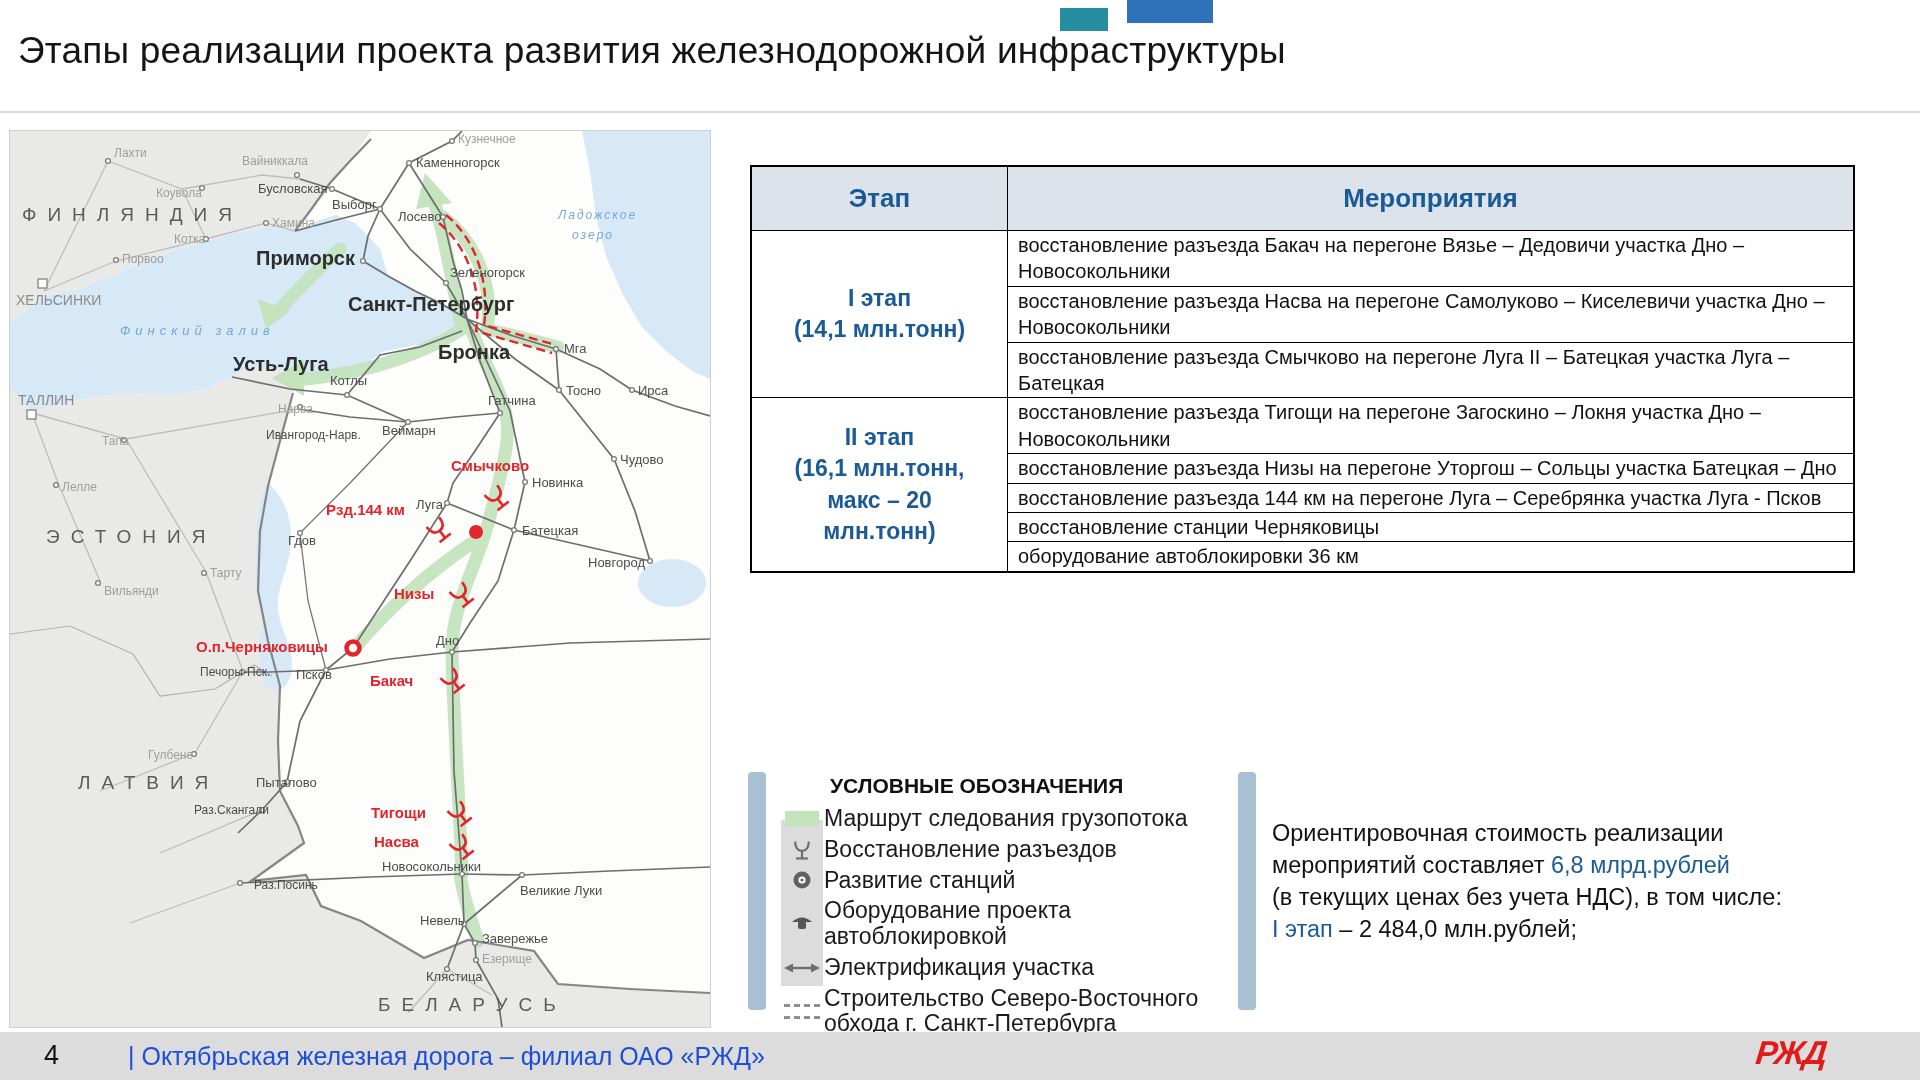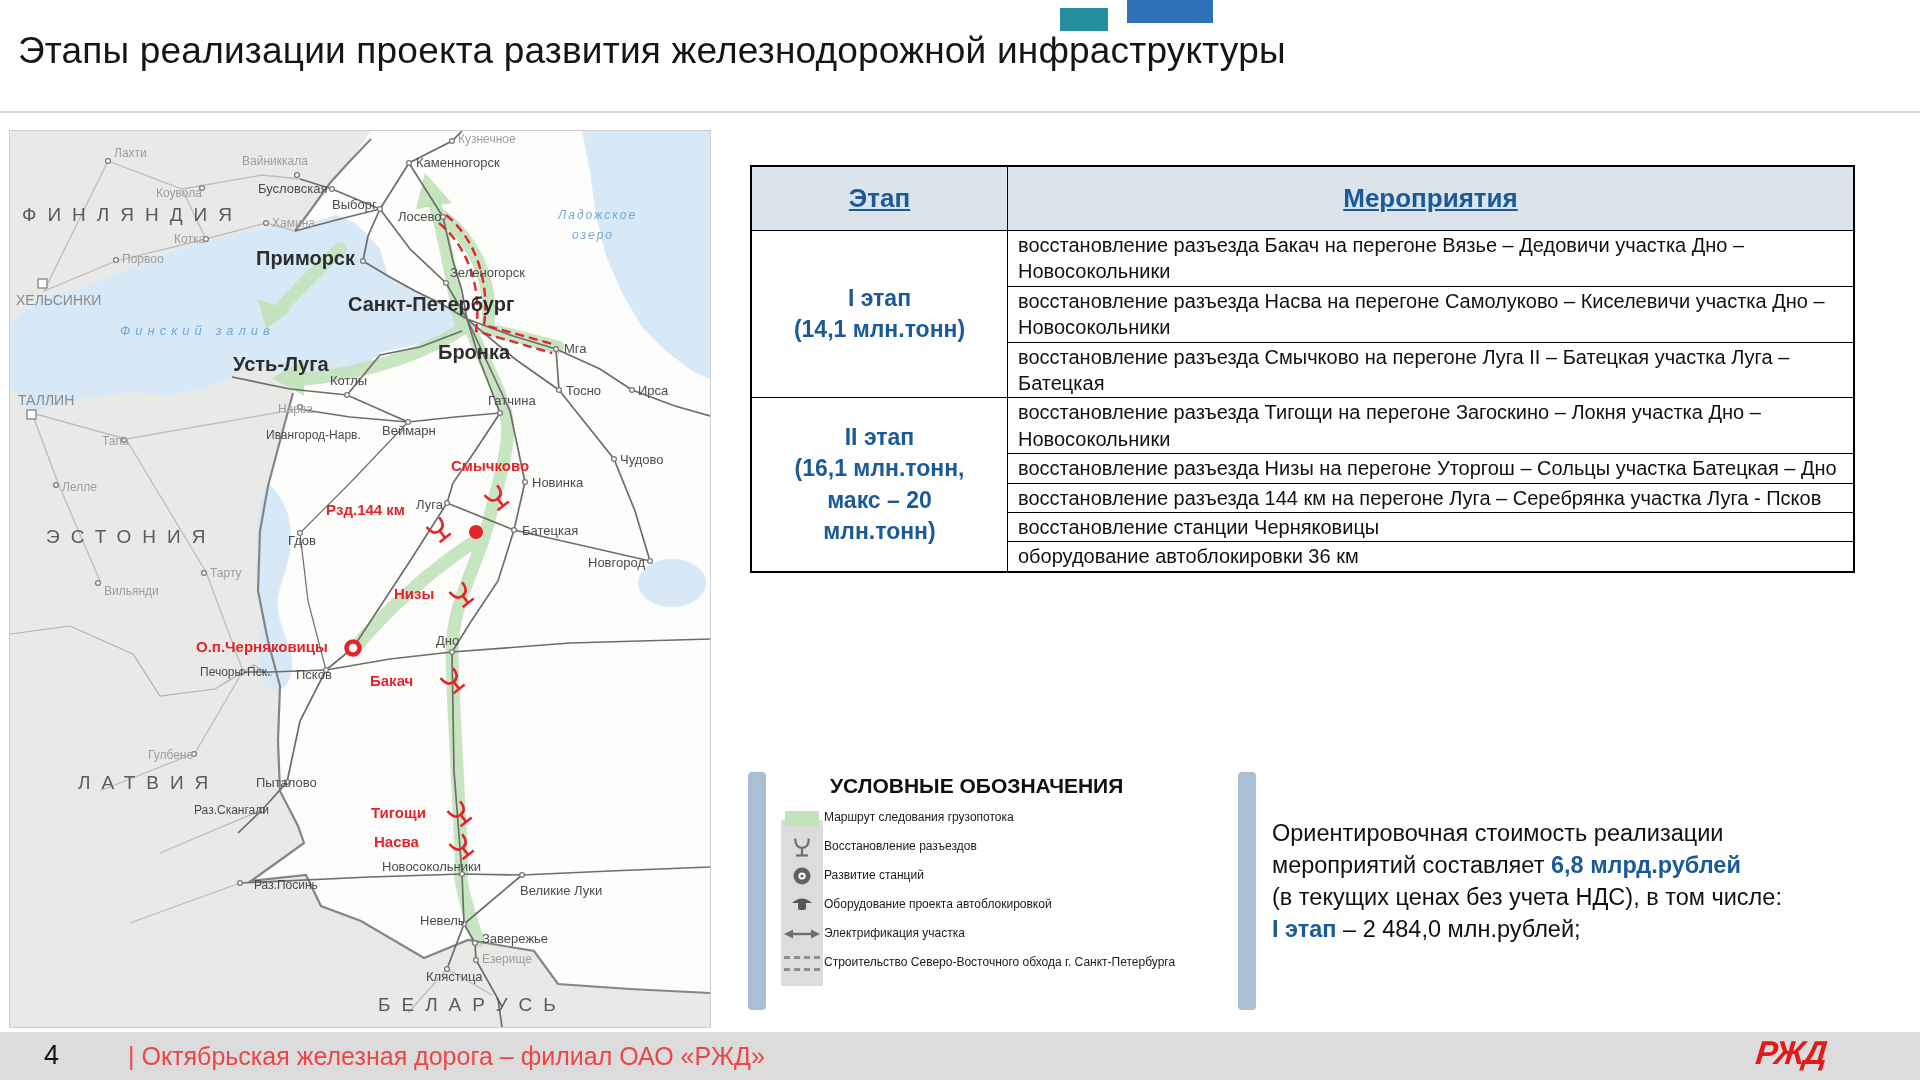--- a/index.html
+++ b/index.html
@@ -25,47 +25,47 @@
   .m-faint{font-size:12px;fill:#9e9e9e;}
   .m-water{font-size:13px;font-style:italic;fill:#74a8d8;letter-spacing:5px;}
   .m-water2{font-size:12px;font-style:italic;fill:#74a8d8;letter-spacing:2px;}
   .m-red{font-size:15px;font-weight:bold;fill:var(--red);}
 
   
   #stage-table-wrap{left:750px;top:165px;width:1105px;}
   table{border-collapse:collapse;width:1105px;table-layout:fixed;}
   th,td{border:1px solid #000;}
   table{border:2px solid #000;}
-  th{background:var(--thead-bg);color:var(--blue);font-size:26px;font-weight:bold;height:61px;text-decoration:underline;}
+  th{background:var(--thead-bg);color:var(--blue);font-size:26px;font-weight:bold;height:61px;}
   th.col-stage{width:253px;}
   td.stage-cell{text-align:center;vertical-align:middle;color:var(--blue);
                 font-size:23px;font-weight:bold;line-height:1.35;}
   td.measure-cell{font-size:20px;line-height:1.32;padding:1px 10px;vertical-align:middle;color:#111;}
 
   
   .accent-bar{width:18px;height:238px;background:var(--bar);border-radius:4px;}
   #legend-bar{left:748px;top:772px;}
   #cost-bar{left:1238px;top:772px;}
   #legend-icons-strip{left:781px;top:820px;width:42px;height:166px;background:#dcdcdc;}
   #legend-block{left:780px;top:774px;width:440px;}
   #legend-title{margin:0 0 8px 50px;font-size:21px;font-weight:bold;color:#111;}
   .legend-item{display:flex;align-items:center;margin-bottom:5px;min-height:24px;}
   .legend-item .ic{width:44px;display:flex;justify-content:center;align-items:center;flex:none;}
-  .legend-item .lab{font-size:12px;color:#1a1a1a;line-height:1.12;}
+  .legend-item .lab{font-size:23px;color:#1a1a1a;line-height:1.12;}
   .sw-route{width:34px;height:15px;background:var(--green);}
   .sw-dash{width:36px;height:9px;border-top:3px dashed #8f8f8f;border-bottom:3px dashed #8f8f8f;}
 
   
   #cost-block{left:1272px;top:802px;width:600px;font-size:23.5px;line-height:32px;color:#111;margin-top:15px;}
-  #cost-block b{color:var(--blue);font-weight:bold;}
+  #cost-block b{color:var(--blue);font-weight:normal;}
 
   
   #footer{left:0;top:1032px;width:1920px;height:48px;background:var(--footer-bg);}
   #page-number{left:44px;top:1040px;font-size:27px;color:#111;}
-  #footer-text{left:128px;top:1042px;font-size:25px;color:#ef4444;text-align:right;}
+  #footer-text{left:128px;top:1042px;font-size:25px;color:#1d4ed8;text-align:right;}
   #rzd-logo{left:1756px;top:1034px;font-size:33px;font-weight:bold;font-style:italic;
             color:var(--logo-red);letter-spacing:-2px;transform:skewX(-6deg);}
 </style>
 </head>
 <body>
 
 <div class="abs" id="page-title">Этапы реализации проекта развития железнодорожной инфраструктуры</div>
 <div class="abs" id="teal-bar"></div>
 <div class="abs" id="blue-bar"></div>
 <div class="abs" id="title-rule"></div>

